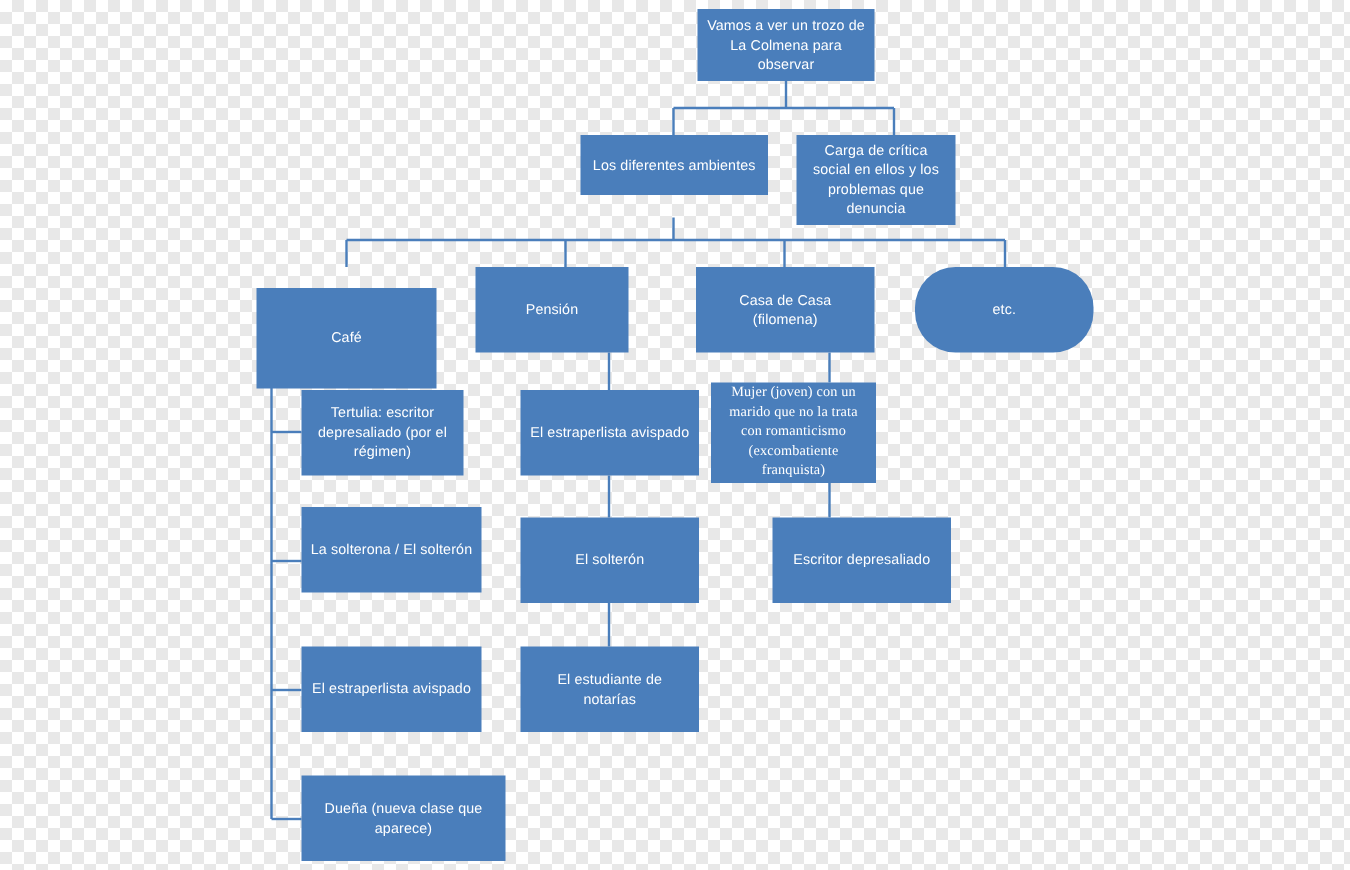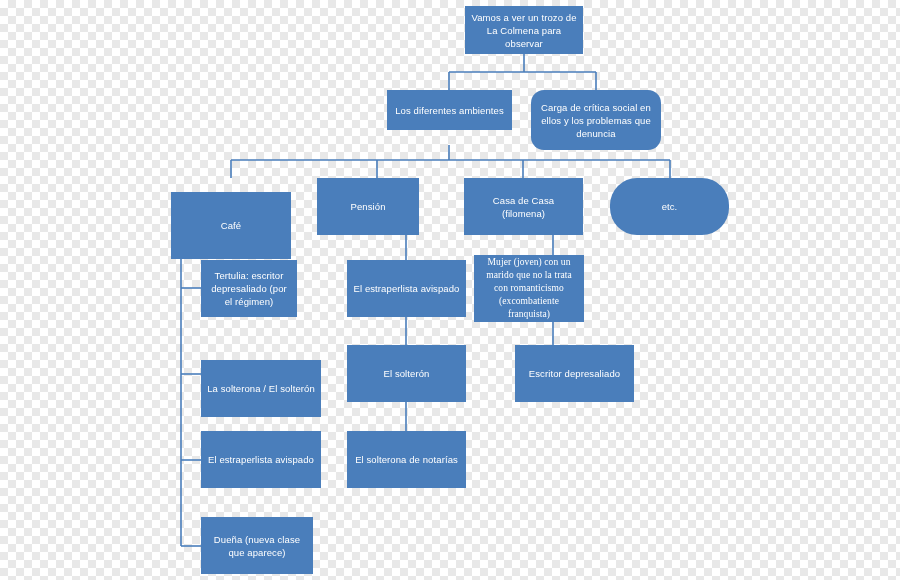--- a/index.html
+++ b/index.html
@@ -93,55 +93,55 @@
     <path d="M553 322 L553 345" stroke="#4a7ebb" stroke-width="1.6" fill="none"></path>
   </svg>
 
   <div id="nodes">
       <div class="node" style="left: 465px; top: 6px; width: 118px; height: 48px; background: rgb(74, 126, 187); color: rgb(255, 255, 255);">
         <span>Vamos a ver un trozo de La Colmena para observar</span>
       </div>
       <div class="node" style="left: 387px; top: 90px; width: 125px; height: 40px; background: rgb(74, 126, 187); color: rgb(255, 255, 255);">
         <span>Los diferentes ambientes</span>
       </div>
-      <div class="node" style="left: 531px; top: 90px; width: 130px; height: 60px; background: rgb(74, 126, 187); color: rgb(255, 255, 255); border-radius: 13px;">
+      <div class="node" style="left: 531px; top: 90px; width: 106px; height: 60px; background: rgb(74, 126, 187); color: rgb(255, 255, 255);">
         <span>Carga de crítica social en ellos y los problemas que denuncia</span>
       </div>
       <div class="node" style="left: 171px; top: 192px; width: 120px; height: 67px; background: rgb(74, 126, 187); color: rgb(255, 255, 255);">
         <span>Café</span>
       </div>
       <div class="node" style="left: 317px; top: 178px; width: 102px; height: 57px; background: rgb(74, 126, 187); color: rgb(255, 255, 255);">
         <span>Pensión</span>
       </div>
       <div class="node" style="left: 464px; top: 178px; width: 119px; height: 57px; background: rgb(74, 126, 187); color: rgb(255, 255, 255);">
         <span>Casa de Casa (filomena)</span>
       </div>
       <div class="node" style="left: 610px; top: 178px; width: 119px; height: 57px; background: rgb(74, 126, 187); color: rgb(255, 255, 255); border-radius: 27px;">
         <span>etc.</span>
       </div>
-      <div class="node" style="left: 201px; top: 260px; width: 96px; height: 57px; background: rgb(74, 126, 187); color: rgb(255, 255, 255);">
+      <div class="node" style="left: 201px; top: 260px; width: 108px; height: 57px; background: rgb(74, 126, 187); color: rgb(255, 255, 255);">
         <span>Tertulia: escritor depresaliado (por el régimen)</span>
       </div>
-      <div class="node" style="left: 201px; top: 360px; width: 120px; height: 57px; background: rgb(74, 126, 187); color: rgb(255, 255, 255);">
+      <div class="node" style="left: 201px; top: 338px; width: 120px; height: 57px; background: rgb(74, 126, 187); color: rgb(255, 255, 255);">
         <span>La solterona / El solterón</span>
       </div>
       <div class="node" style="left: 201px; top: 431px; width: 120px; height: 57px; background: rgb(74, 126, 187); color: rgb(255, 255, 255);">
         <span>El estraperlista avispado</span>
       </div>
-      <div class="node" style="left: 201px; top: 517px; width: 112px; height: 57px; background: rgb(74, 126, 187); color: rgb(255, 255, 255);">
+      <div class="node" style="left: 201px; top: 517px; width: 136px; height: 57px; background: rgb(74, 126, 187); color: rgb(255, 255, 255);">
         <span>Dueña (nueva clase que aparece)</span>
       </div>
       <div class="node" style="left: 347px; top: 260px; width: 119px; height: 57px; background: rgb(74, 126, 187); color: rgb(255, 255, 255);">
         <span>El estraperlista avispado</span>
       </div>
       <div class="node" style="left: 347px; top: 345px; width: 119px; height: 57px; background: rgb(74, 126, 187); color: rgb(255, 255, 255);">
         <span>El solterón</span>
       </div>
       <div class="node" style="left: 347px; top: 431px; width: 119px; height: 57px; background: rgb(74, 126, 187); color: rgb(255, 255, 255);">
-        <span>El solterona de notarías</span>
+        <span>El estudiante de notarías</span>
       </div>
       <div class="node" style="left: 474px; top: 255px; width: 110px; height: 67px; background: rgb(74, 126, 187); color: rgb(255, 255, 255); font-family: Liberation Serif, serif;">
         <span>Mujer (joven) con un marido que no la trata con romanticismo (excombatiente franquista)</span>
       </div>
       <div class="node" style="left: 494px; top: 345px; width: 119px; height: 57px; background: rgb(74, 126, 187); color: rgb(255, 255, 255); margin-left: 21px;">
         <span>Escritor depresaliado</span>
       </div>
     </div>
 </div>
 

